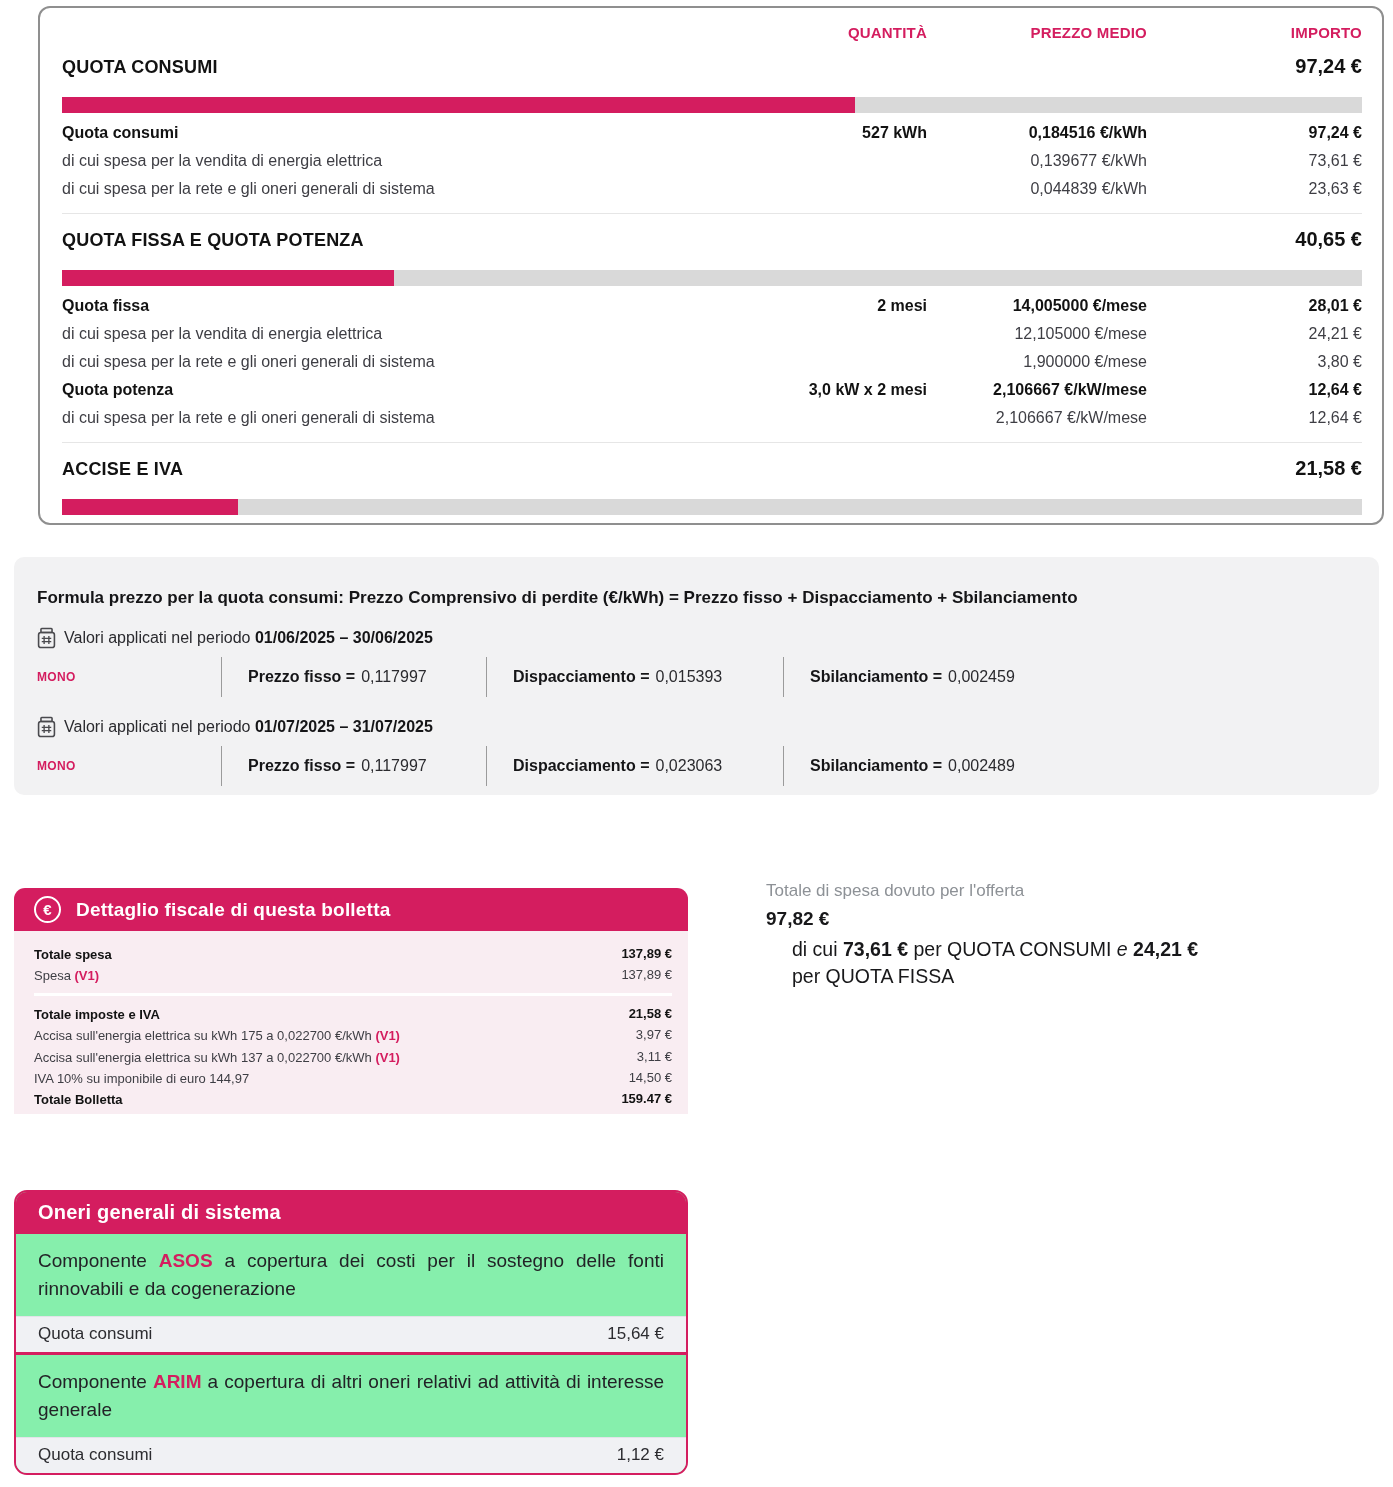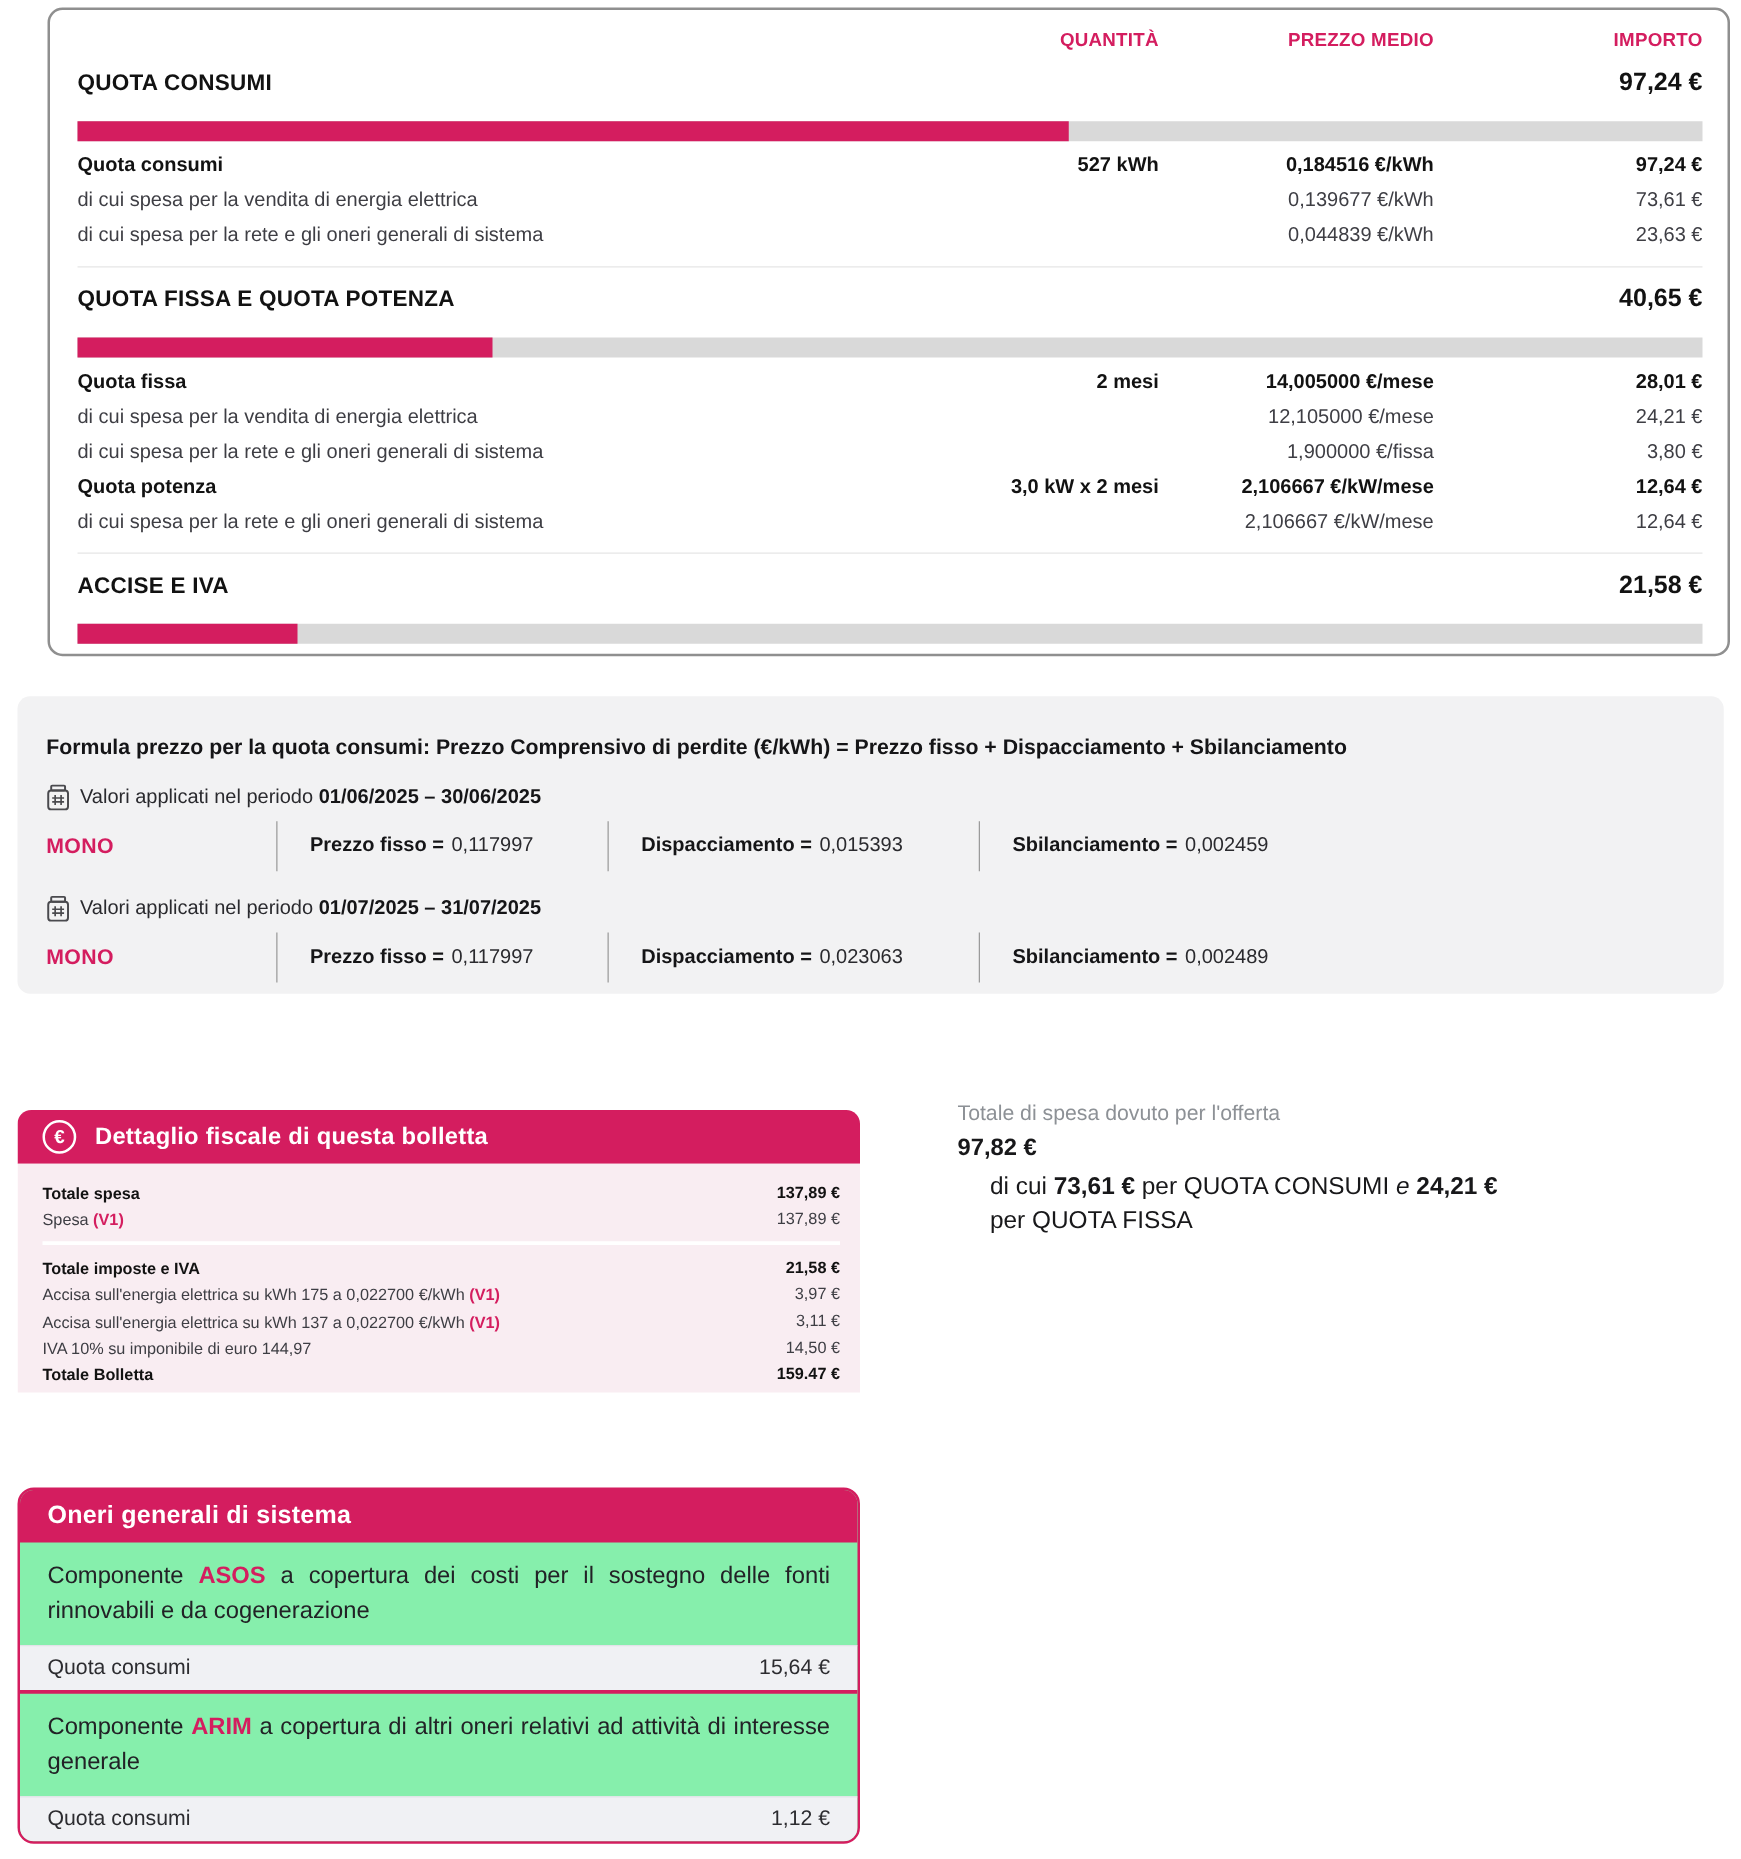--- a/index.html
+++ b/index.html
@@ -51,21 +51,21 @@
   .period-line { display:flex; align-items:center; gap:8px; margin-top:19px; font-size:16px; color:#2a2a2e; }
   .period-line b { color:#151517; }
   .calc-icon { flex:0 0 auto; display:inline-flex; }
   .vals-row {
     display:grid; grid-template-columns:184px 265px 297px 1fr;
     margin-top:8px; height:40px; align-items:center;
   }
   .vals-row .cell { font-size:16px; padding-left:26px; height:40px; display:flex; align-items:center; }
   .vals-row .cell:first-child { padding-left:0; }
   .vals-row .cell + .cell { border-left:1px solid #9b9b9b; }
-  .tariff { font-size:17px; font-weight:700; color:#d41d5f; letter-spacing:.3px; }
+  .tariff { font-size:12px; font-weight:700; color:#d41d5f; letter-spacing:.3px; }
   .vlabel { font-weight:700; color:#151517; margin-right:6px; white-space:nowrap; }
   .vval { color:#2a2a2e; }
 
   
   .fiscal-card {
     position:absolute; left:14px; top:888px; width:674px; height:281px;
     border-radius:11px 11px 2px 2px; overflow:hidden;
   }
   .fiscal-header {
     height:43px; background:#d41d5f; display:flex; align-items:center;
@@ -165,21 +165,21 @@
     </div>
     <div class="t-row">
       <span>di cui spesa per la vendita di energia elettrica</span>
       <span></span>
       <span>12,105000 €/mese</span>
       <span>24,21 €</span>
     </div>
     <div class="t-row">
       <span>di cui spesa per la rete e gli oneri generali di sistema</span>
       <span></span>
-      <span>1,900000 €/fissa</span>
+      <span>1,900000 €/mese</span>
       <span>3,80 €</span>
     </div>
     <div class="t-row bold">
       <span>Quota potenza</span>
       <span>3,0 kW x 2 mesi</span>
       <span>2,106667 €/kW/mese</span>
       <span>12,64 €</span>
     </div>
     <div class="t-row">
       <span>di cui spesa per la rete e gli oneri generali di sistema</span>

